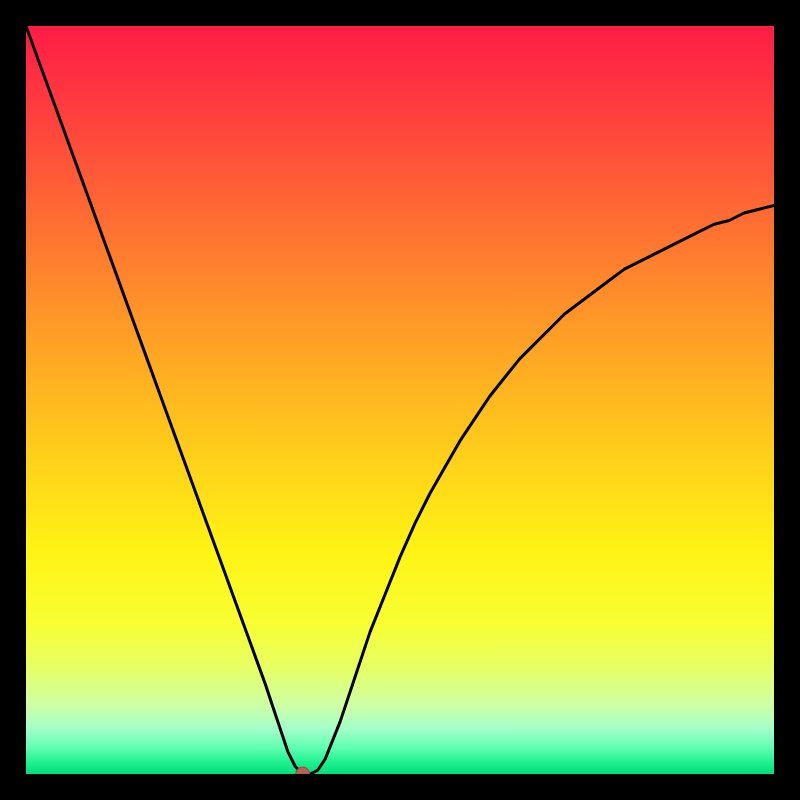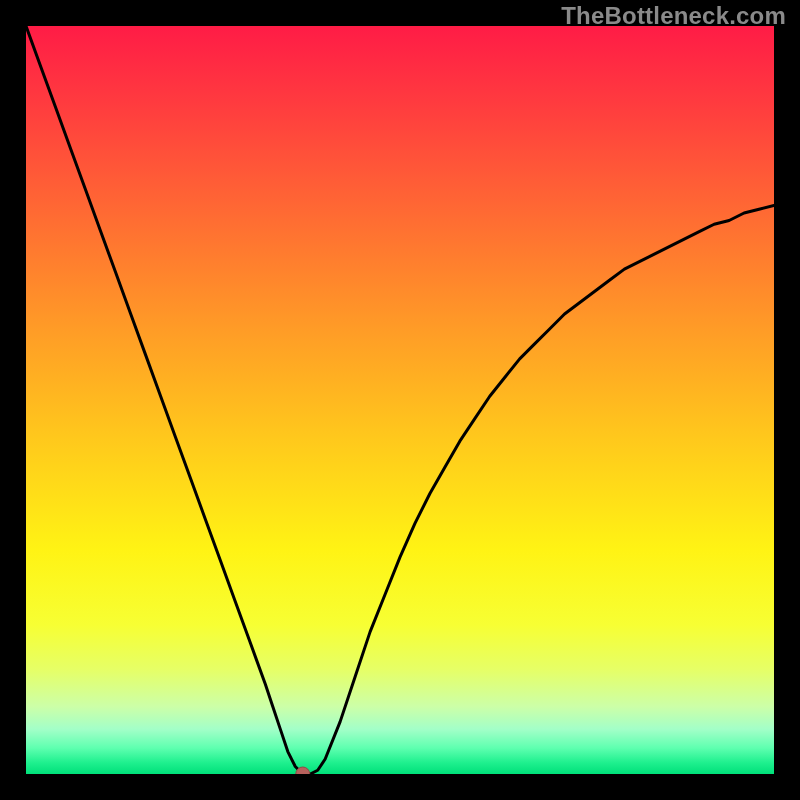--- a/index.html
+++ b/index.html
@@ -60,14 +60,13 @@
             <stop offset="96.5%" stop-color="#5fffb0"></stop>
             <stop offset="98.5%" stop-color="#1ef08e"></stop>
             <stop offset="100%" stop-color="#00e07a"></stop>
           </linearGradient>
       </defs>
       <rect id="bg-rect" x="0" y="0" width="748" height="748" fill="url(#bg-grad)"></rect>
       <path id="curve" fill="none" stroke="#000000" stroke-width="3" stroke-linejoin="round" stroke-linecap="round" d="M0.00 0.00 L14.96 41.14 L29.92 82.28 L44.88 123.42 L59.84 164.56 L74.80 205.70 L89.76 246.84 L104.72 287.98 L119.68 329.12 L134.64 370.26 L149.60 411.40 L164.56 452.54 L179.52 493.68 L194.48 534.82 L209.44 575.96 L224.40 617.10 L239.36 658.24 L246.84 680.68 L254.32 703.12 L261.80 725.56 L269.28 740.52 L276.76 748.00 L284.24 748.00 L291.72 744.26 L299.20 733.04 L314.16 695.64 L329.12 650.76 L344.08 605.88 L359.04 568.48 L374.00 531.08 L388.96 497.42 L403.92 467.50 L418.88 441.32 L433.84 415.14 L448.80 392.70 L463.76 370.26 L478.72 351.56 L493.68 332.86 L508.64 317.90 L523.60 302.94 L538.56 287.98 L553.52 276.76 L568.48 265.54 L583.44 254.32 L598.40 243.10 L613.36 235.62 L628.32 228.14 L643.28 220.66 L658.24 213.18 L673.20 205.70 L688.16 198.22 L703.12 194.48 L718.08 187.00 L733.04 183.26 L748.00 179.52"></path>
       <circle id="marker" r="7" fill="#b6615c" stroke="#8e4a45" stroke-width="1" cx="276.76" cy="748.00"></circle>
     </svg>
   </div>
-  <div class="watermark">TheBottleneck.com</div>
 </div>
 
 </body></html>

